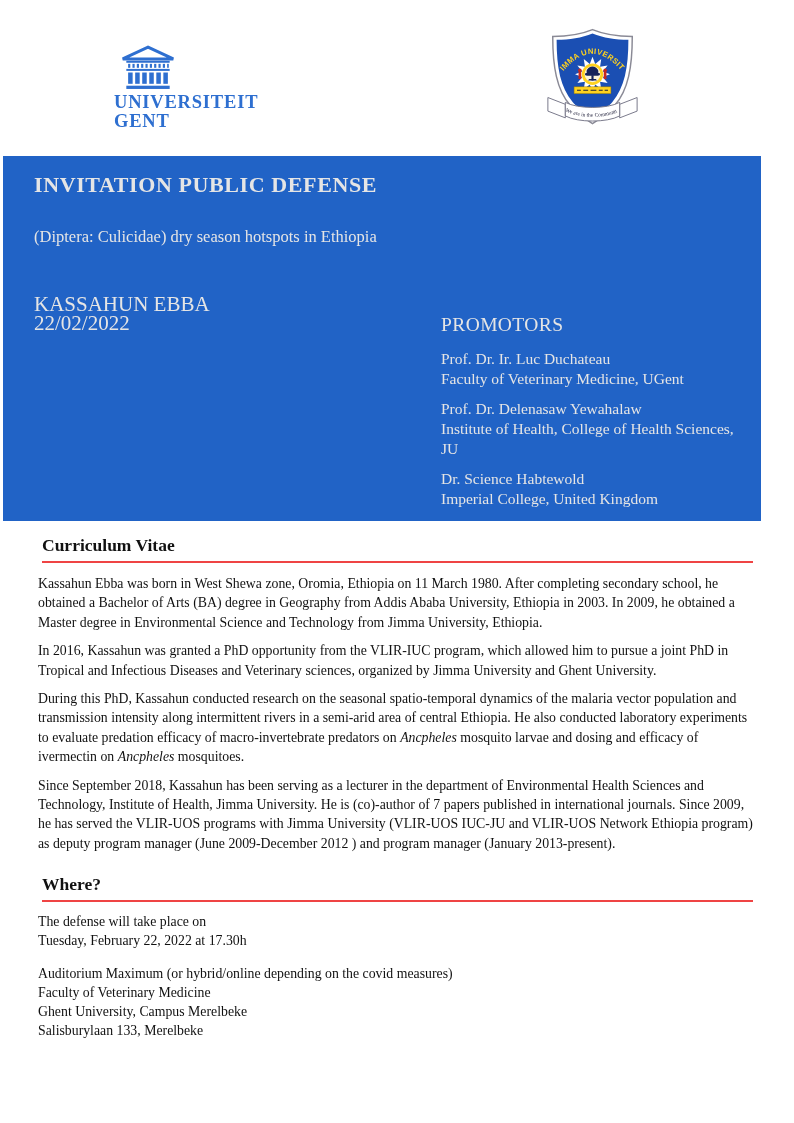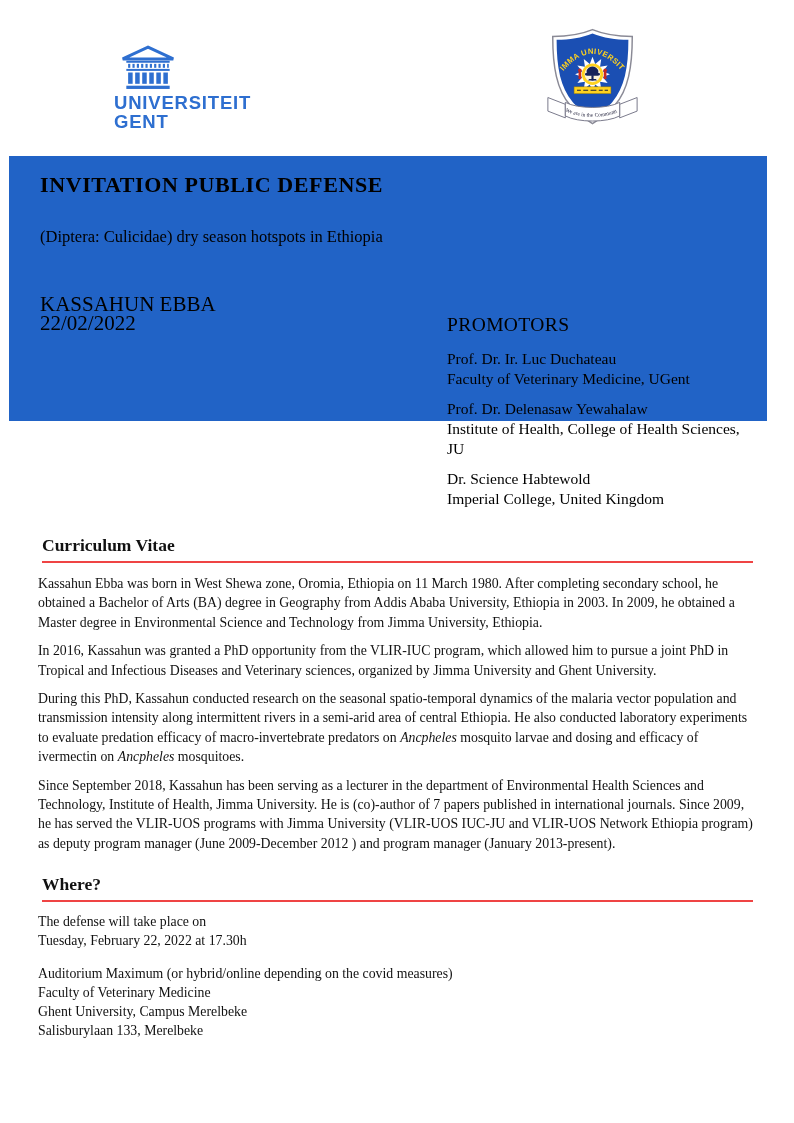--- a/index.html
+++ b/index.html
@@ -15,30 +15,30 @@
     width:794px;height:1123px;background:#ffffff;position:relative;
     font-family:"Liberation Serif", serif;color:var(--body-text);
     overflow:hidden;
   }
   .abs{position:absolute;}
 
   
   .ugent-logo{left:114px;top:45px;width:170px;}
   .ugent-icon{display:block;margin-left:6px;width:56px;height:46px;}
   .ugent-text{
-    font-family:Liberation Sans, sans-serif;font-weight:bold;
+    font-family:Liberation Serif, serif;font-weight:bold;
     color:var(--ugent-blue);font-size:18.5px;line-height:19px;letter-spacing:0.8px;
     margin-top:2px;
   }
   .jimma-logo{left:544px;top:27px;width:97px;height:110px;}
 
   
   .banner{
-    left:9px;top:156px;width:758px;height:265px;
-    background:var(--banner-blue);color:#000000;
+    left:3px;top:156px;width:758px;height:365px;
+    background:var(--banner-blue);color:#e5e5e5;
   }
   .banner-title{
     position:absolute;left:31px;top:16px;
     font-size:22px;font-weight:bold;letter-spacing:0.6px;white-space:nowrap;
   }
   .banner-subtitle{
     position:absolute;left:31px;top:71px;
     font-size:16.5px;line-height:20px;
   }
   .banner-subtitle div{white-space:nowrap;}

